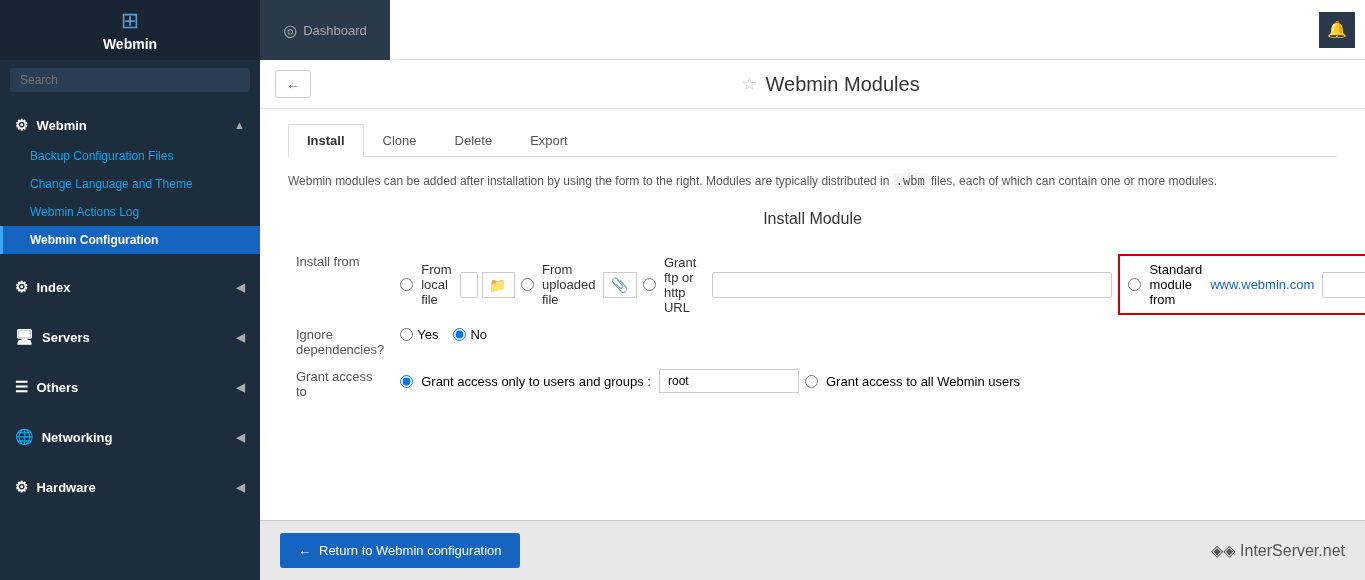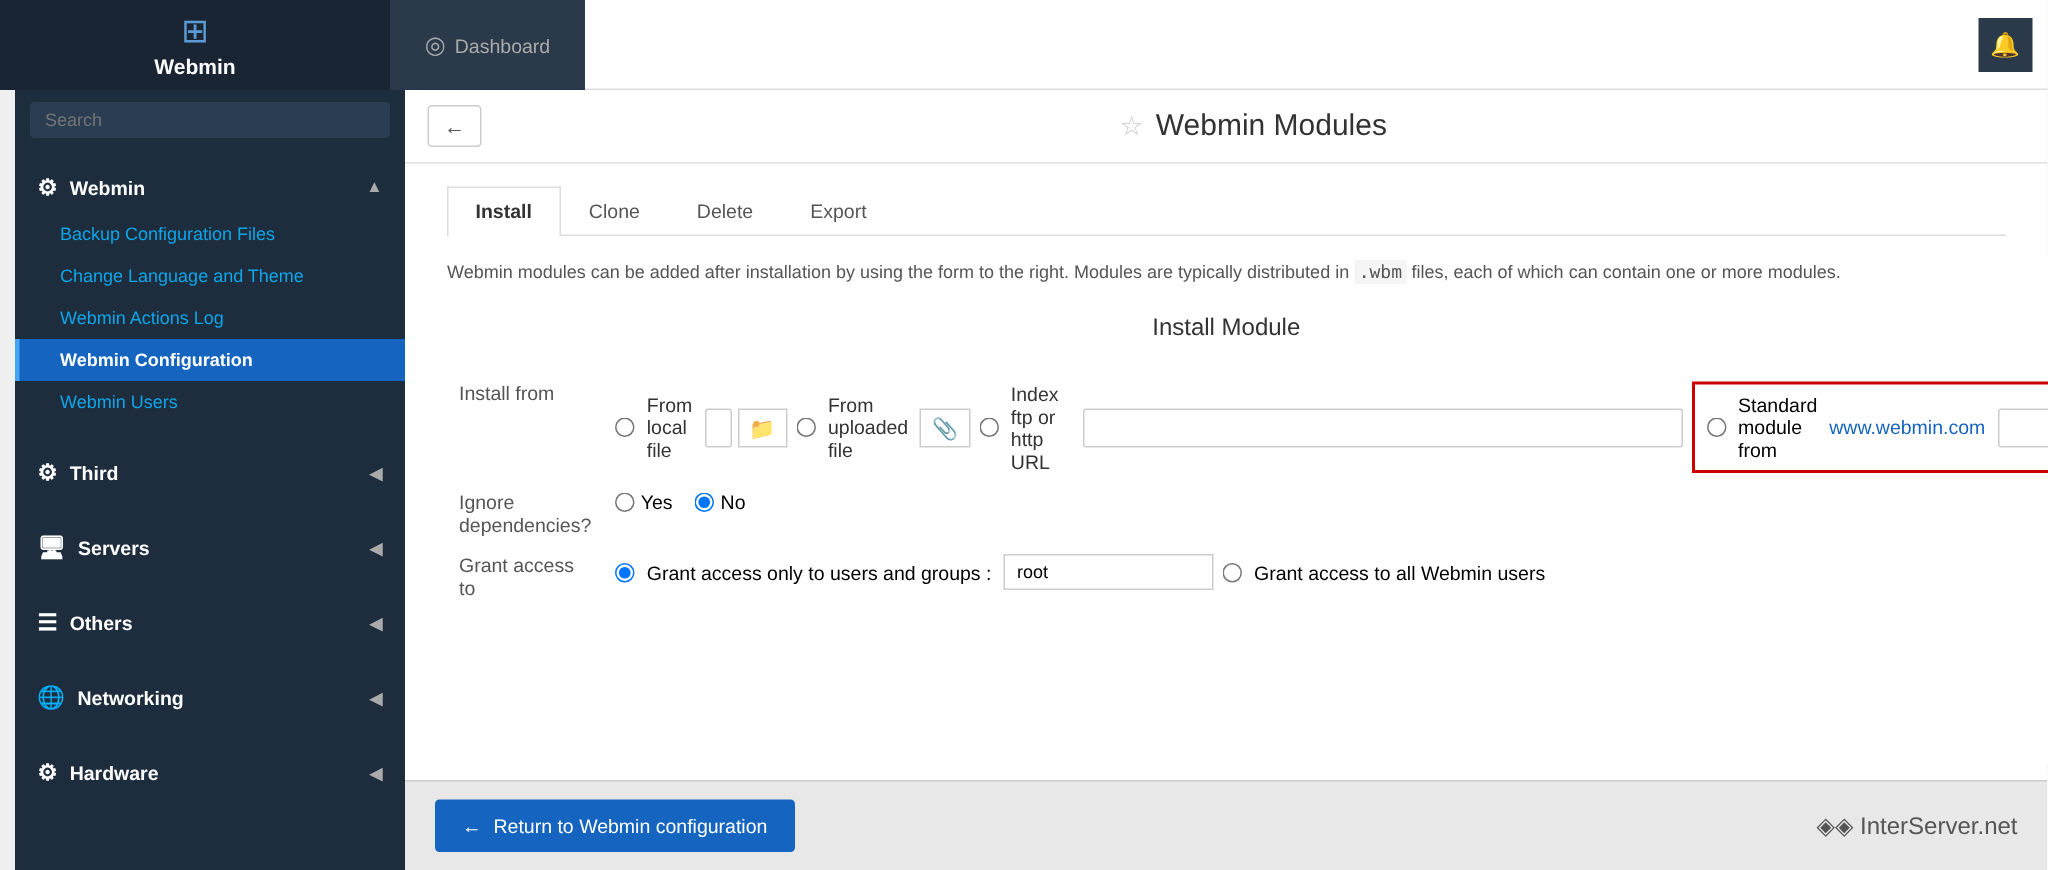--- a/index.html
+++ b/index.html
@@ -11,21 +11,21 @@
     .top-bar { display: flex; height: 60px; flex-shrink: 0; }
     .top-bar-webmin { background: #1a2533; width: 260px; display: flex; align-items: center; justify-content: center; flex-direction: column; gap: 2px; }
     .top-bar-webmin .logo-icon { color: #5b9bd5; font-size: 22px; }
     .top-bar-webmin .logo-text { color: white; font-size: 14px; font-weight: bold; }
     .top-bar-dashboard { background: #2a3a4a; width: 130px; display: flex; align-items: center; justify-content: center; gap: 6px; color: #aaa; font-size: 13px; }
     .top-bar-dashboard .dash-icon { font-size: 16px; }
     .top-bar-right { background: white; flex: 1; display: flex; align-items: center; justify-content: flex-end; padding-right: 10px; border-bottom: 1px solid #ddd; }
     .bell-btn { background: #2a3a4a; color: white; border: none; width: 36px; height: 36px; font-size: 16px; cursor: pointer; display: flex; align-items: center; justify-content: center; }
 
     
-    .main-layout { display: flex; flex: 1; overflow: hidden; margin-left: 10px; }
+    .main-layout { display: flex; flex: 1; overflow: hidden; }
 
     
     .sidebar { width: 260px; background: #1e2d3d; color: white; display: flex; flex-direction: column; overflow-y: auto; flex-shrink: 0; }
     .sidebar::-webkit-scrollbar { width: 4px; }
     .sidebar::-webkit-scrollbar-thumb { background: #3a4a5a; }
 
     .search-box { padding: 8px 10px; }
     .search-input { width: 100%; background: #2a3d52; border: none; border-radius: 3px; padding: 5px 10px; color: #aaa; font-size: 12px; outline: none; }
 
     .sidebar-section { padding: 8px 0; }
@@ -121,29 +121,26 @@
         </div>
         <div class="sidebar-item">
           <span>Change Language and Theme</span>
         </div>
         <div class="sidebar-item">
           <span>Webmin Actions Log</span>
         </div>
         <div class="sidebar-item active">
           <span>Webmin Configuration</span>
         </div>
-        <div class="sidebar-item">
-          <span>Webmin Users</span>
-        </div>
       </div>
 
       <div class="sidebar-section">
         <div class="sidebar-section-header">
           <span class="section-icon">⚙</span>
-          <span>Third</span>
+          <span>Index</span>
           <span class="chevron">◀</span>
         </div>
       </div>
 
       <div class="sidebar-section">
         <div class="sidebar-section-header">
           <span class="section-icon">🖥</span>
           <span>Servers</span>
           <span class="chevron">◀</span>
         </div>
@@ -230,21 +227,21 @@
                   <div class="radio-row">
                     <input type="radio" name="install_from" id="uploaded_file" style="">
                     <label for="uploaded_file">From uploaded file</label>
                     <div class="input-with-btn">
                       <button class="input-icon-btn">📎</button>
                     </div>
                   </div>
 
                   <div class="radio-row">
                     <input type="radio" name="install_from" id="ftp_url" style="">
-                    <label for="ftp_url">Index ftp or http URL</label>
+                    <label for="ftp_url">Grant ftp or http URL</label>
                     <input type="text" class="text-input" style="flex: 1 1 0%; margin-left: 8px; min-width: 400px;">
                   </div>
 
                   <div style="border: 2px solid #cc0000; padding: 6px 8px; display:flex; align-items:center; gap:8px; background:white;">
                     <input type="radio" name="install_from" id="standard_module" style="">
                     <label for="standard_module">Standard module from</label>
                     <a href="#" class="inline-link">www.webmin.com</a>
                     <input type="text" class="text-input" style="flex: 1 1 0%; min-width: 300px;">
                     <span class="globe-icon">🌐</span>
                   </div>

